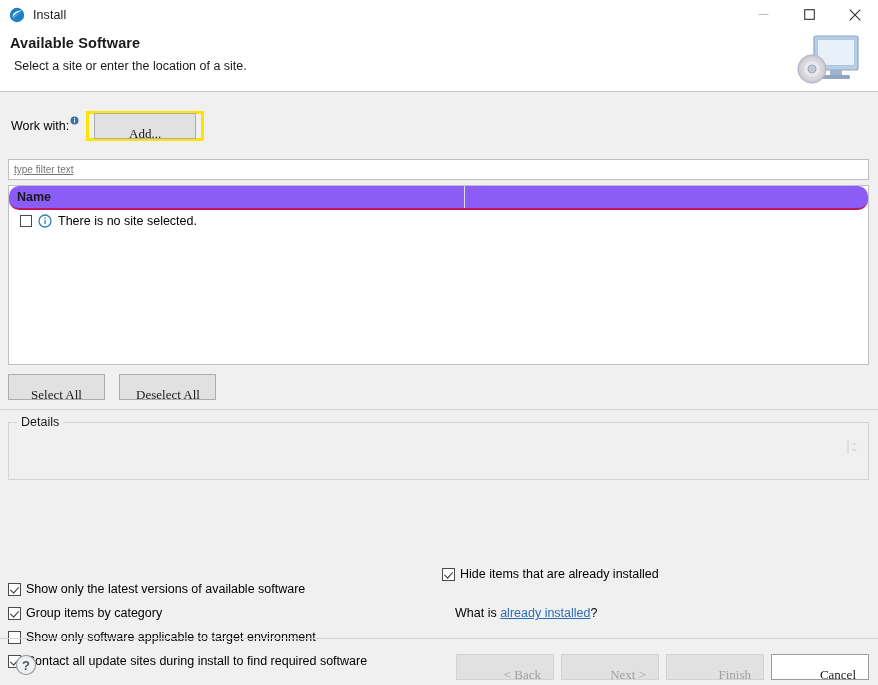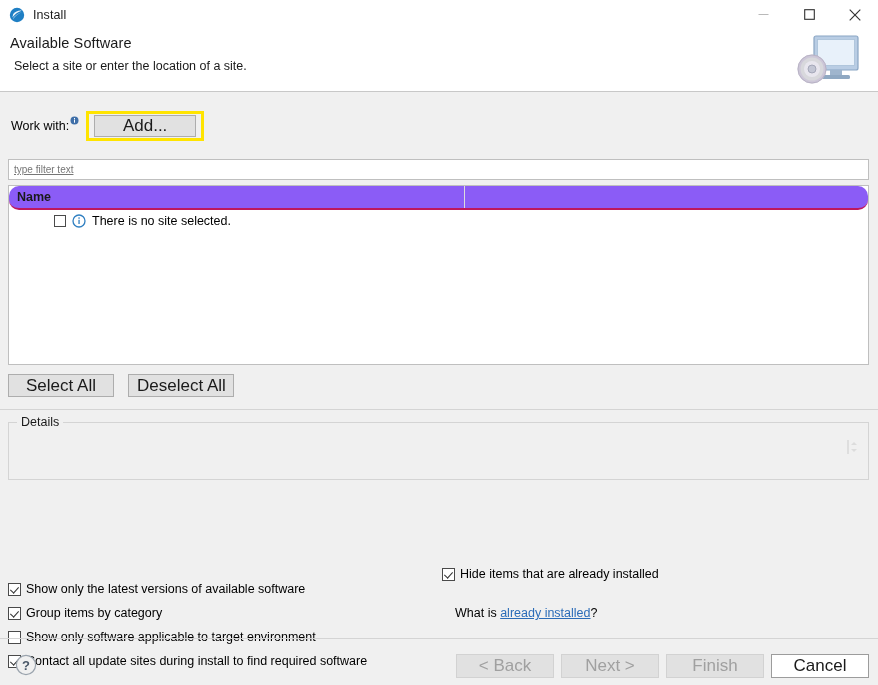--- a/index.html
+++ b/index.html
@@ -61,21 +61,21 @@
     background: #ffffff;
     height: 62px;
     position: relative;
     border-bottom: 1px solid #c8c8c8;
   }
   .header-title {
     position: absolute;
     left: 10px;
     top: 6px;
     font-size: 14.5px;
-    font-weight: normal;
+    font-weight: bold;
     color: #1a1a1a;
     letter-spacing: .1px;
   }
   .header-sub {
     position: absolute;
     left: 14px;
     top: 30px;
     font-size: 12.5px;
     color: #1a1a1a;
   }
@@ -151,24 +151,24 @@
     border: 3px solid #ffe400;
     box-sizing: border-box;
     display: flex;
     align-items: center;
     justify-content: center;
     flex: 0 0 auto;
   }
   .btn {
     background: #e1e1e1;
     border: 1px solid #adadad;
-    font-size: 17px;
-    color: #1a1a1a;
-    font-family: Liberation Sans, sans-serif;
-    padding: 0;
+    font-size: 13px;
+    color: #1a1a1a;
+    font-family: Liberation Serif, serif;
+    padding: 12px;
     box-sizing: border-box;
   }
   .add-btn {
     width: 102px;
     height: 22px;
   }
 
   .hint-line {
     position: absolute;
     right: 10px;
@@ -229,21 +229,21 @@
     align-items: center;
     box-sizing: border-box;
   }
   .th.name { width: 455px; padding-left: 8px; }
   .th.version { width: 244px; padding-left: 9px; border-left: 1px solid #dcdcdc; }
   .th.extra { flex: 1 1 auto; border-left: 1px solid #dcdcdc; }
   .trow {
     display: flex;
     align-items: center;
     height: 22px;
-    padding-left: 45px;
+    padding-left: 11px;
   }
   .row-check {
     width: 12px;
     height: 12px;
     border: 1px solid #4a4a4a;
     background: #fff;
     box-sizing: border-box;
     flex: 0 0 auto;
   }
   .info-circle {
@@ -257,21 +257,21 @@
     font-size: 12.5px;
   }
 
   
   .selbtns {
     position: absolute;
     left: 8px;
     top: 282px;
   }
   .sel-btn {
-    width: 106px;
+    width: 97px;
     height: 23px;
     margin-right: 11px;
   }
 
   .hr-sep {
     position: absolute;
     left: 0; right: 0;
     top: 317px;
     height: 1px;
     background: #d4d4d4;
@@ -366,20 +366,21 @@
   .navbtns {
     position: absolute;
     right: 9px;
     top: 562px;
     display: flex;
   }
   .nav-btn {
     width: 98px;
     height: 24px;
     margin-left: 7px;
+    text-align: right;
   }
   .nav-btn.disabled {
     color: #a0a0a0;
     background: #e1e1e1;
     border: 1px solid #d2d2d2;
   }
   .nav-btn.cancel {
     background: #ffffff;
     border: 1px solid #9c9c9c;
     color: #1a1a1a;

